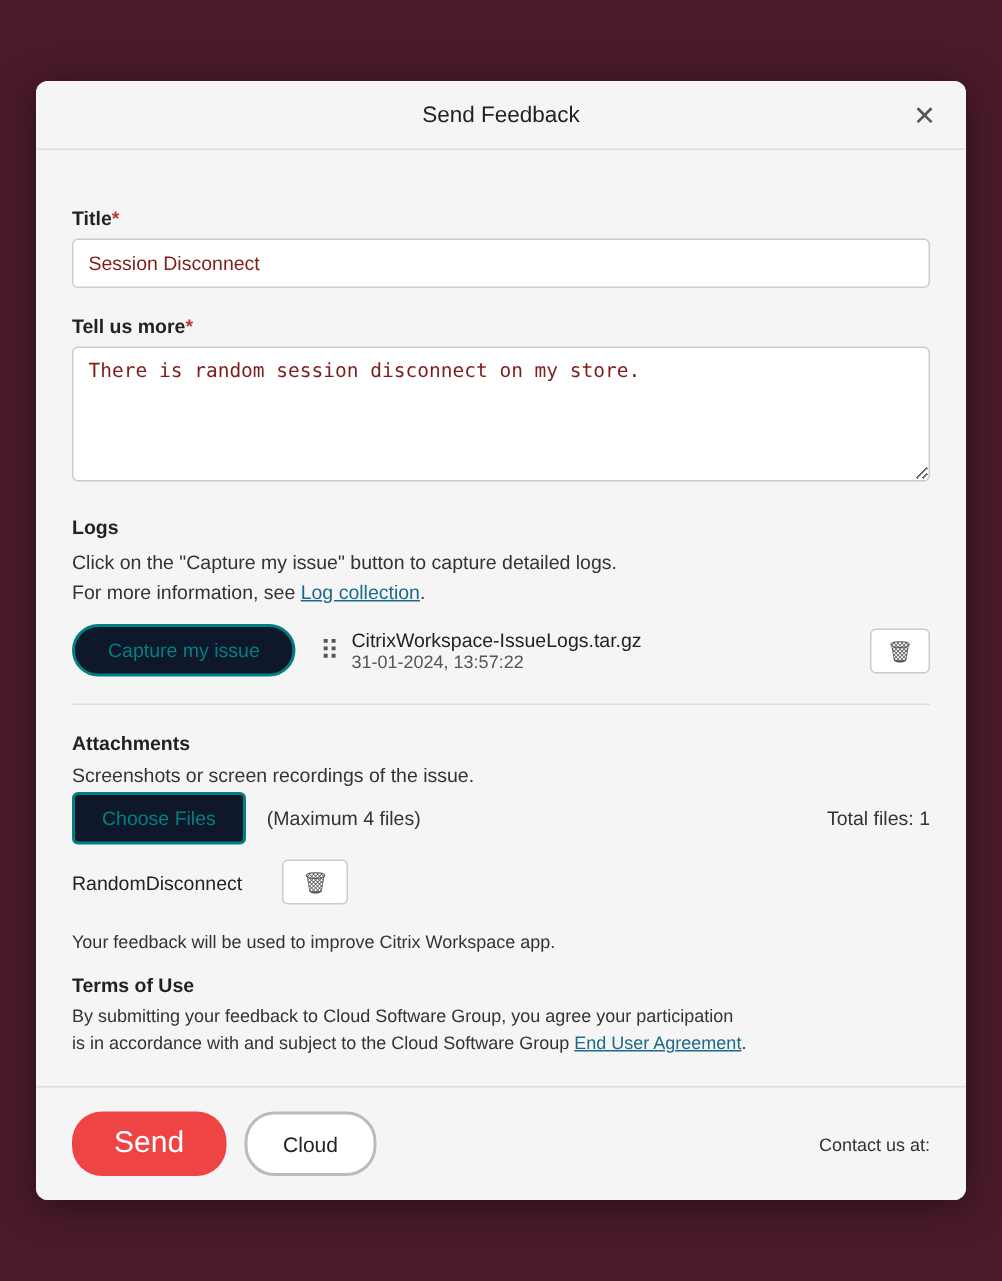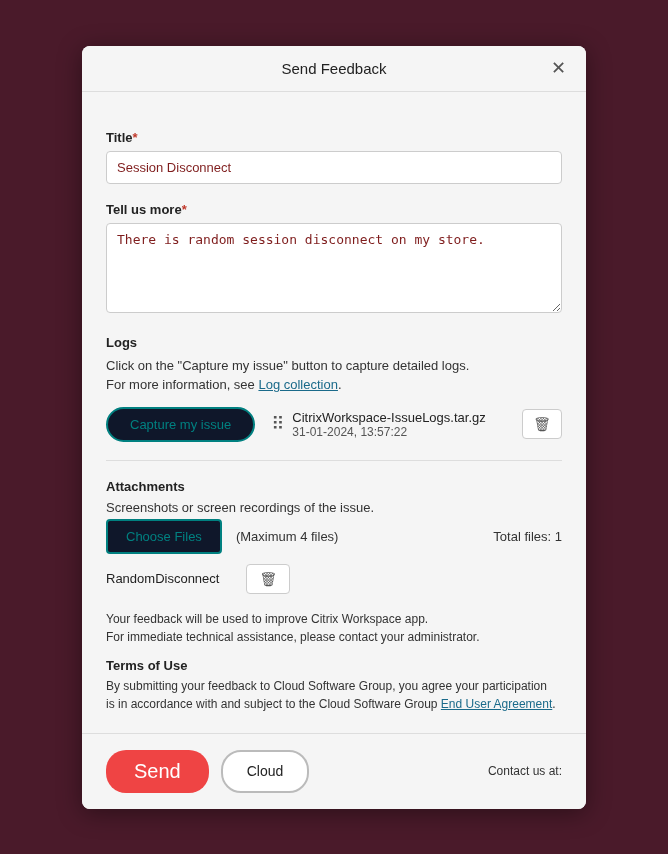--- a/index.html
+++ b/index.html
@@ -7,21 +7,21 @@
       background: #4a1a2a;
       display: flex;
       justify-content: center;
       align-items: center;
       min-height: 100vh;
       font-family: -apple-system, BlinkMacSystemFont, 'Segoe UI', Arial, sans-serif;
     }
     .dialog {
       background: #f5f5f5;
       border-radius: 8px;
-      width: 504px;
+      width: 620px;
       max-width: 95vw;
       box-shadow: 0 4px 24px rgba(0,0,0,0.4);
       overflow: hidden;
     }
     .dialog-header {
       background: #f5f5f5;
       display: flex;
       align-items: center;
       justify-content: center;
       padding: 14px 20px;
@@ -308,21 +308,20 @@
       <div class="attachment-file-row">
         <span class="attachment-filename">RandomDisconnect</span>
         <button class="attachment-delete">
           <span>🗑</span>
         </button>
       </div>
     </div>
 
     <div class="feedback-notice">
       <span>Your feedback will be used to improve Citrix Workspace app.</span><br>
-      <span>For immediate technical assistance, please contact your administrator.</span>
     </div>
     <div class="terms-title">Terms of Use</div>
     <div class="terms-text">
       <span>By submitting your feedback to Cloud Software Group, you agree your participation</span><br>
       <span>is in accordance with and subject to the Cloud Software Group </span><a>End User Agreement</a><span>.</span>
     </div>
 
   </div>
 
   <div class="dialog-footer">

